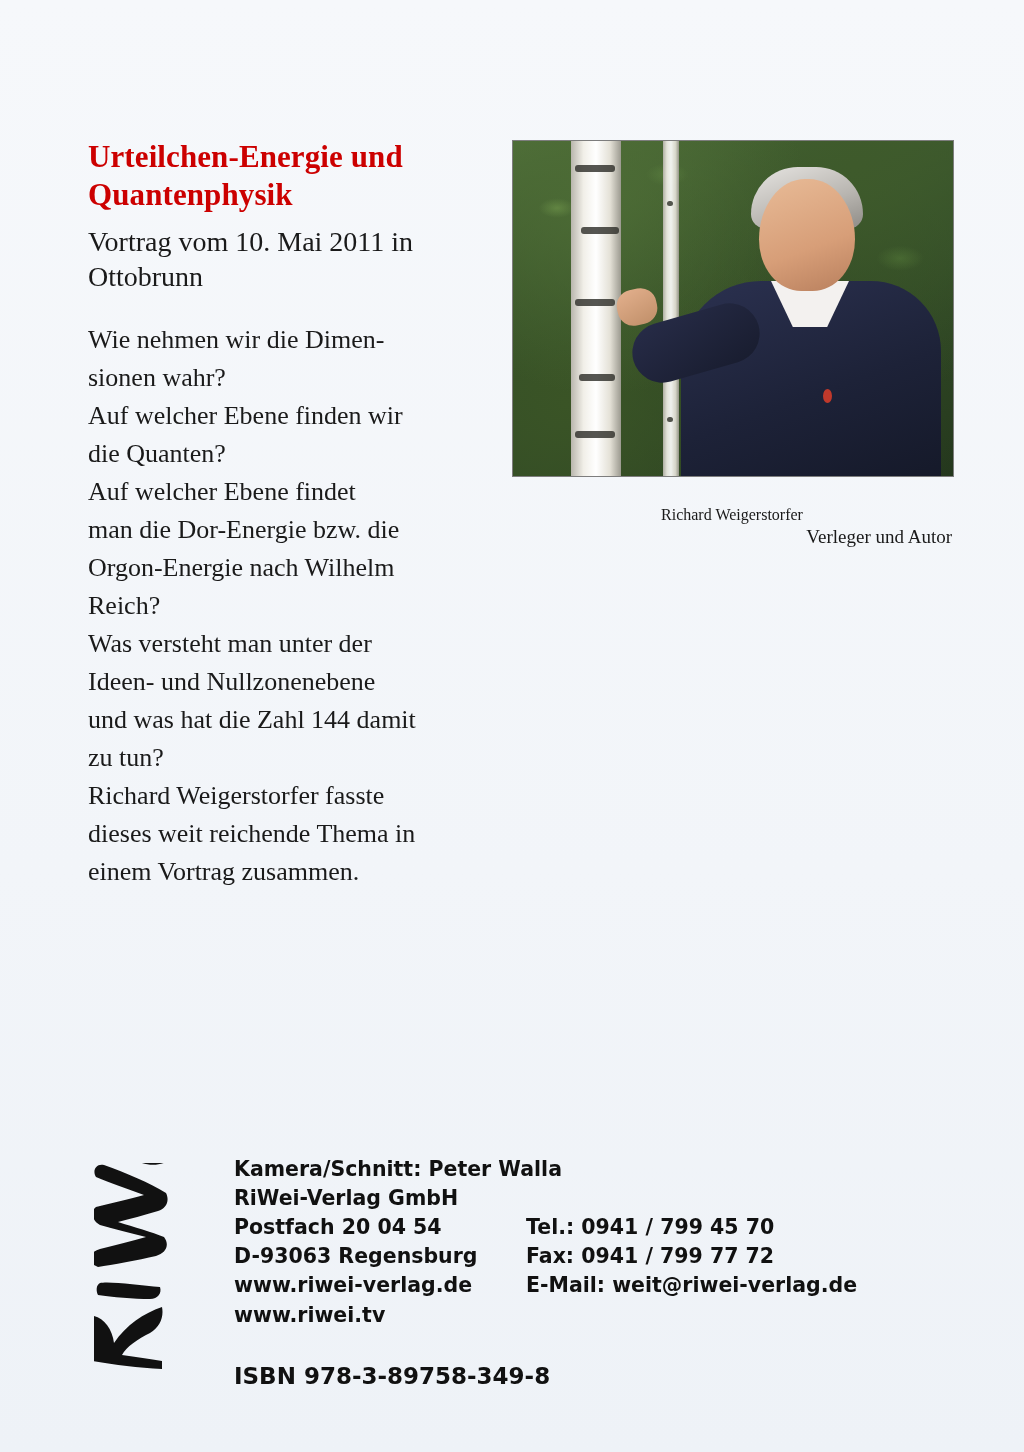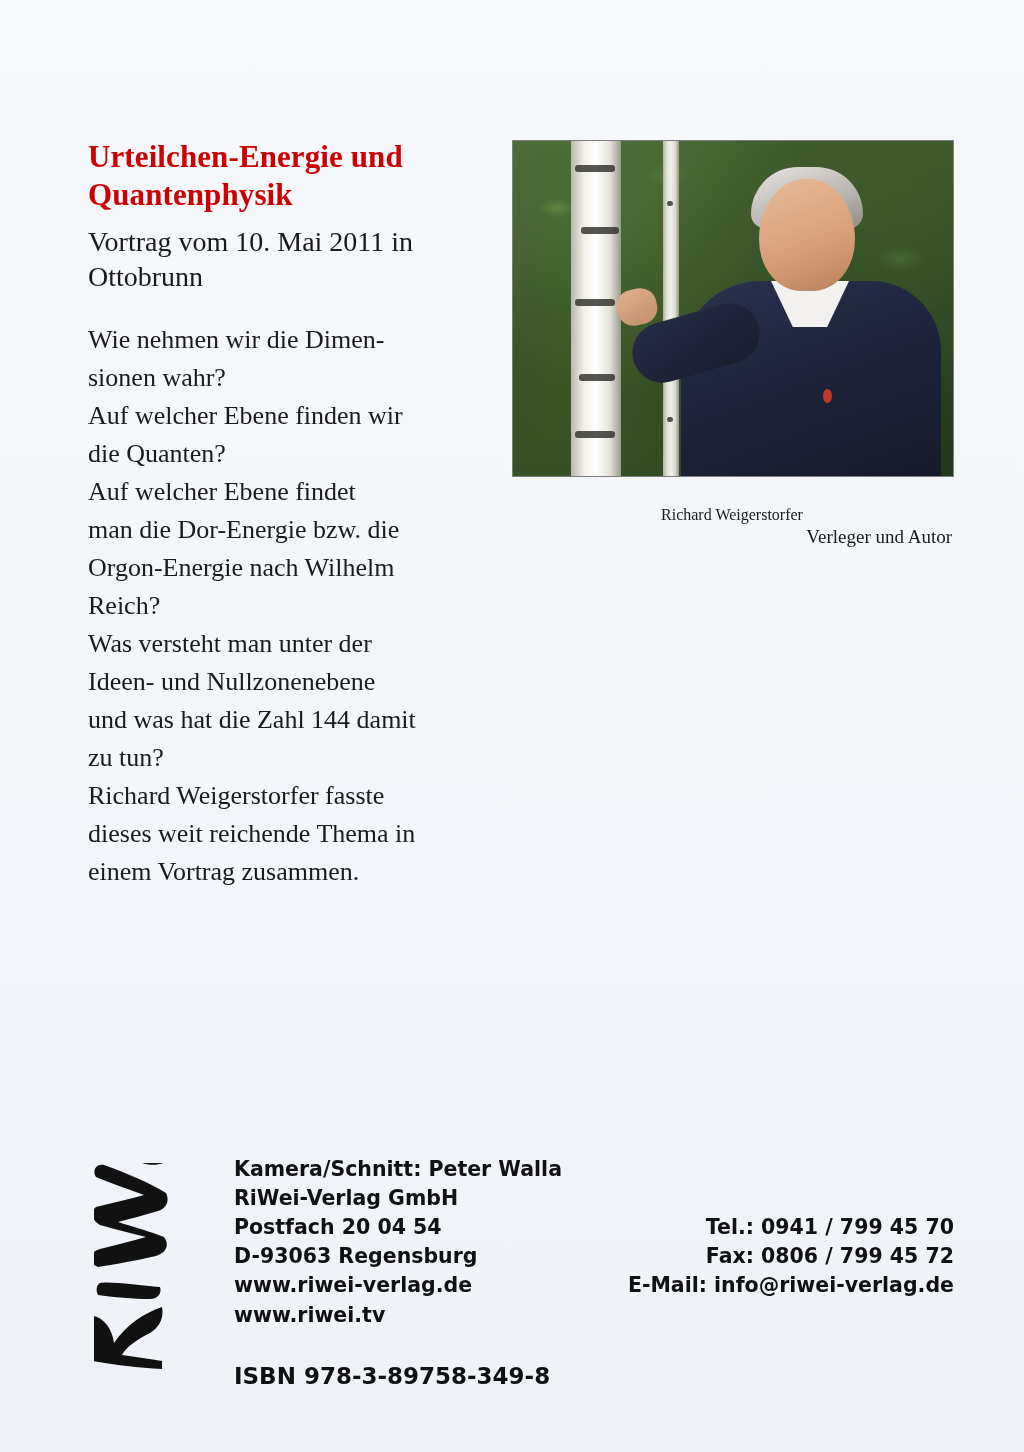--- a/index.html
+++ b/index.html
@@ -216,21 +216,21 @@
     font-family: "DejaVu Sans", sans-serif;
     font-weight: bold;
     font-size: 20.5px;
     color: #111111;
     line-height: 1.42;
   }
   .f-row {
     display: flex;
   }
   .f-left { width: 292px; }
-  .f-right { flex: 1; text-align: right; }
+  .f-right { flex: 1; }
   .isbn {
     margin-top: 30px;
     font-family: "DejaVu Sans", sans-serif;
     font-weight: bold;
     font-size: 23px;
     color: #111111;
   }
 </style>
 </head>
 <body>
@@ -309,25 +309,25 @@
       </div>
       <div class="f-row">
         <div>RiWei-Verlag GmbH</div>
       </div>
       <div class="f-row">
         <div class="f-left">Postfach 20 04 54</div>
         <div class="f-right">Tel.: 0941 / 799 45 70</div>
       </div>
       <div class="f-row">
         <div class="f-left">D-93063 Regensburg</div>
-        <div class="f-right">Fax: 0806 / 799 45 72</div>
+        <div class="f-right">Fax: 0941 / 799 77 72</div>
       </div>
       <div class="f-row">
         <div class="f-left">www.riwei-verlag.de</div>
-        <div class="f-right">E-Mail: info@riwei-verlag.de</div>
+        <div class="f-right">E-Mail: weit@riwei-verlag.de</div>
       </div>
       <div class="f-row">
         <div class="f-left">www.riwei.tv</div>
       </div>
       <div class="isbn">ISBN 978-3-89758-349-8</div>
     </div>
 
   </div>
 </div>
 

